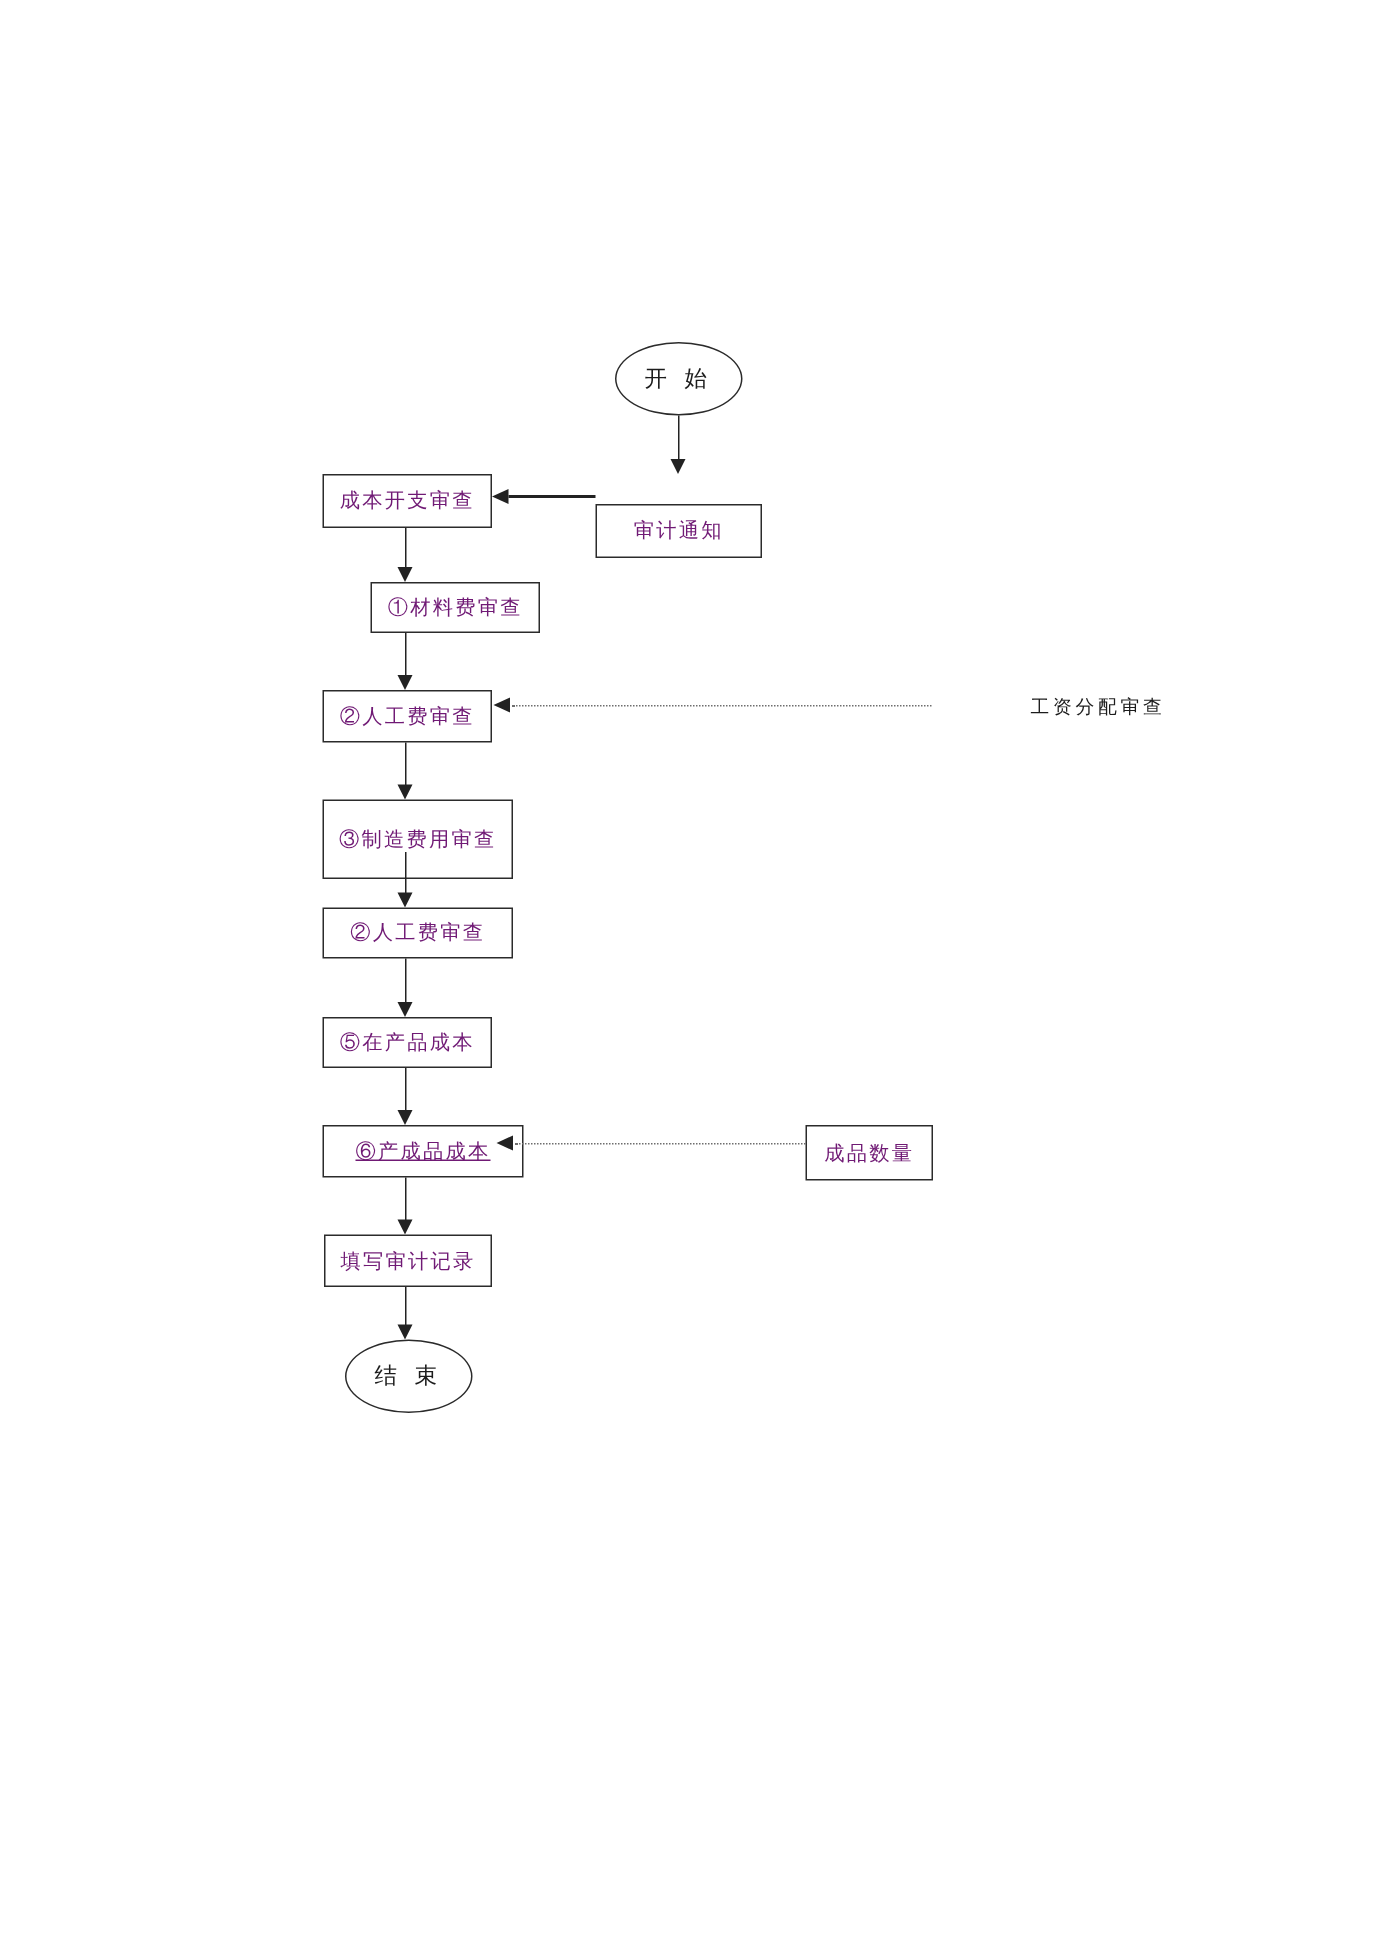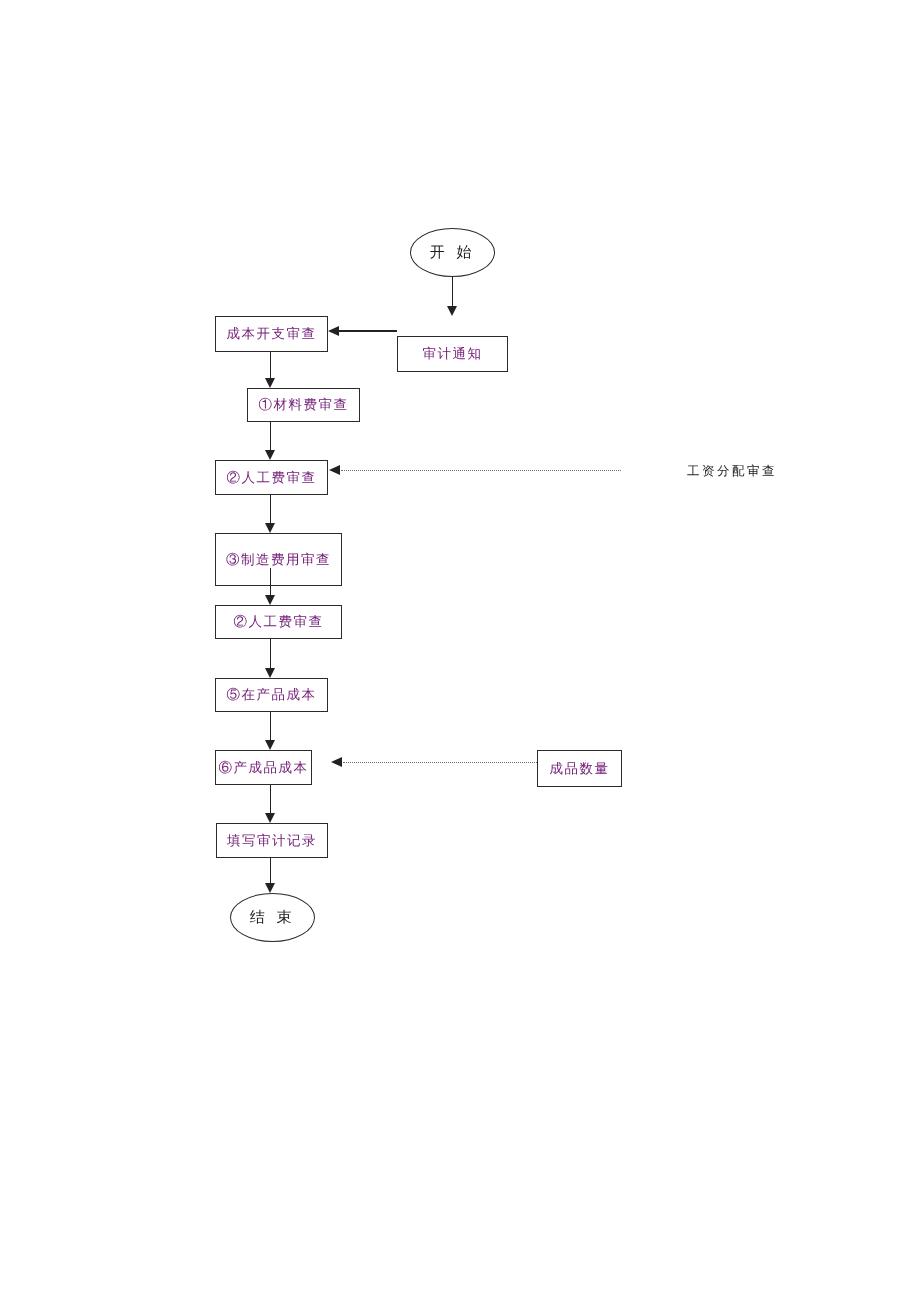--- a/index.html
+++ b/index.html
@@ -98,21 +98,21 @@
   <div class="flow-box" style="left:215px;top:605px;width:127px;height:34px;">②人工费审查</div>
 
   <div class="vline" style="left:269.5px;top:639px;height:31px;"></div>
   <div class="arrow-down" style="left:265px;top:668px;"></div>
 
   <div class="flow-box" style="left:215px;top:678px;width:113px;height:34px;">⑤在产品成本</div>
 
   <div class="vline" style="left:269.5px;top:712px;height:30px;"></div>
   <div class="arrow-down" style="left:265px;top:740px;"></div>
 
-  <div class="flow-box" style="left:215px;top:750px;width:97px;height:35px;">⑥产成品成本</div>
+  <div class="flow-box" style="left:215px;top:750px;width:134px;height:35px;text-decoration:underline;">⑥产成品成本</div>
 
   <div class="dotted" style="left:343px;top:762px;width:194px;"></div>
   <div class="arrow-left" style="left:331px;top:757px;"></div>
   <div class="flow-box" style="left:537px;top:750px;width:85px;height:37px;">成品数量</div>
 
   <div class="vline" style="left:269.5px;top:785px;height:30px;"></div>
   <div class="arrow-down" style="left:265px;top:813px;"></div>
 
   <div class="flow-box" style="left:216px;top:823px;width:112px;height:35px;">填写审计记录</div>
 

